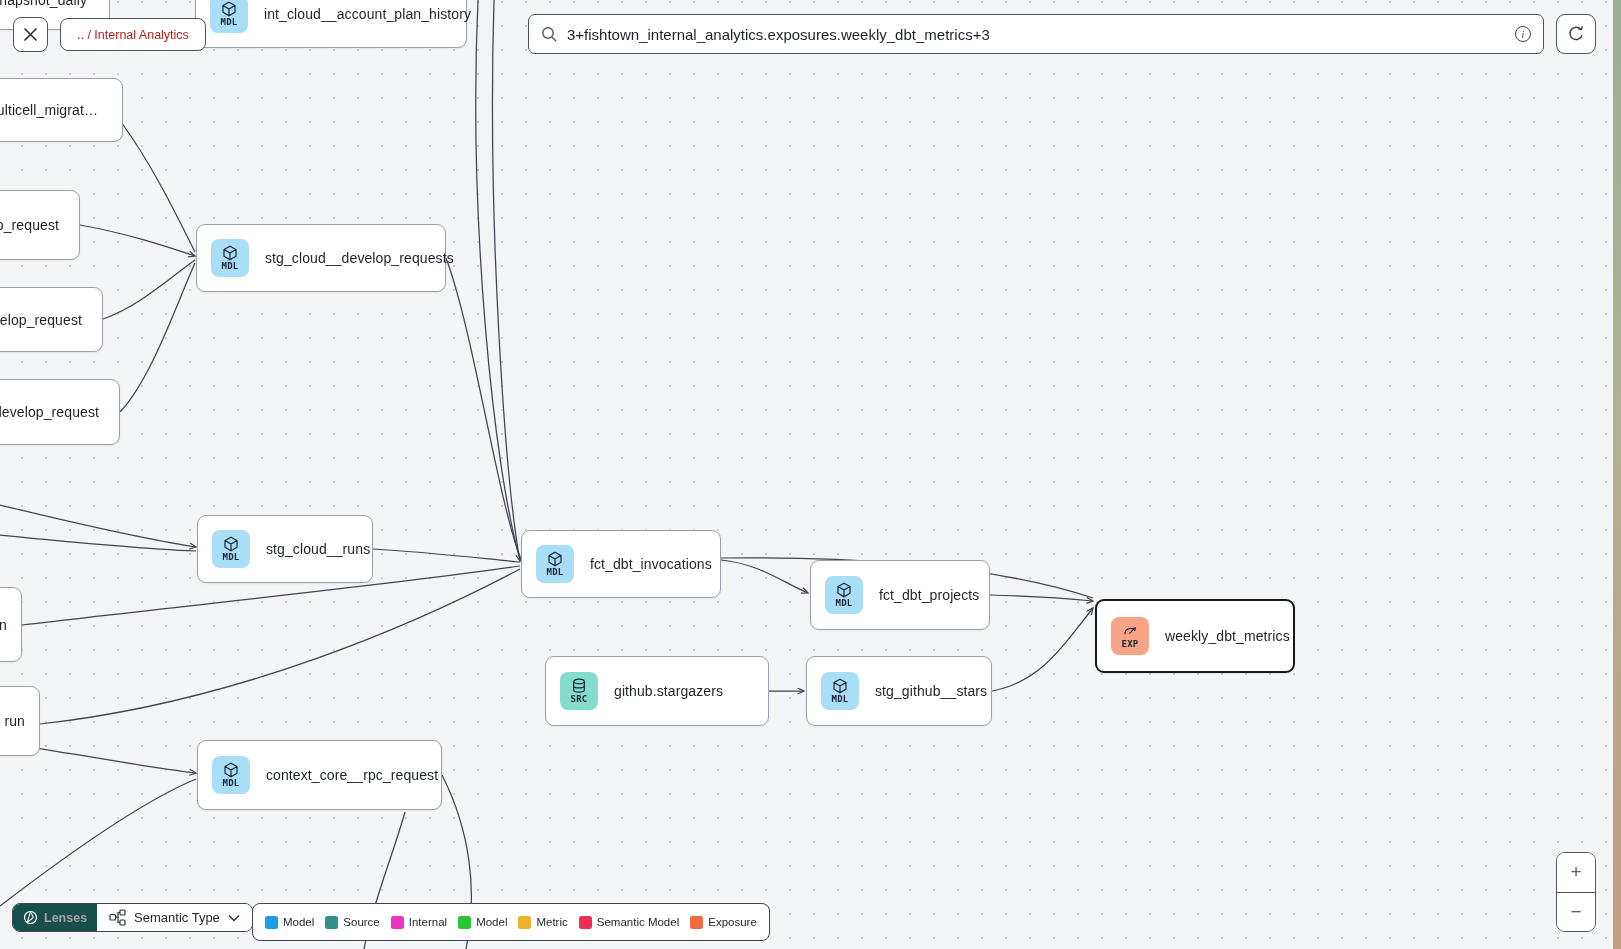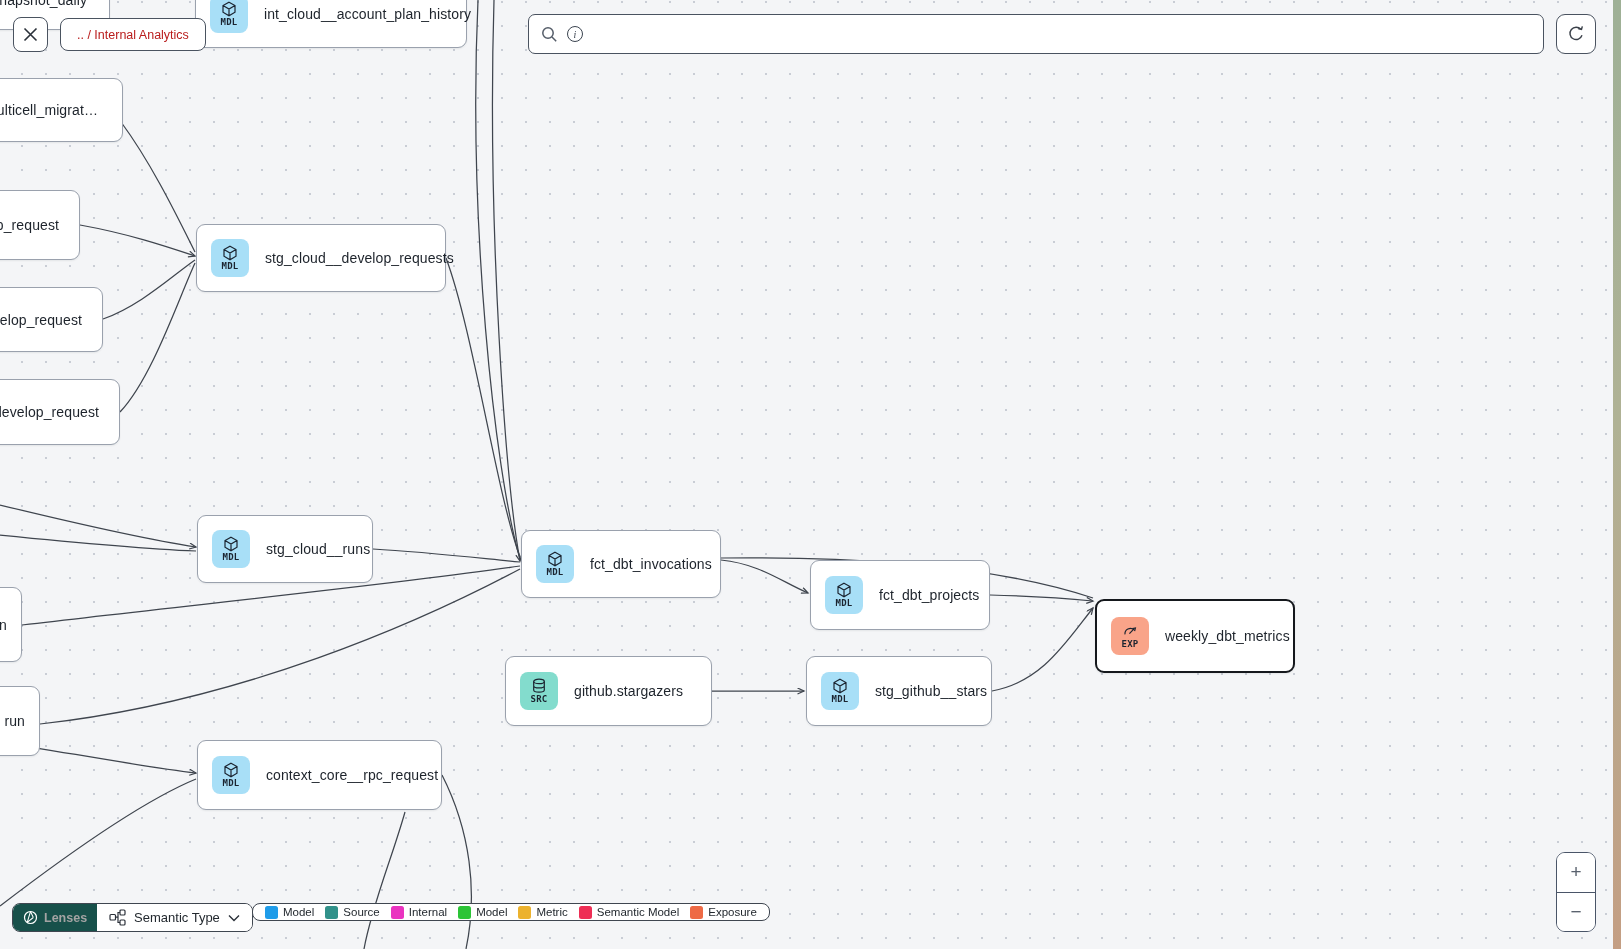--- a/index.html
+++ b/index.html
@@ -78,21 +78,21 @@
   }
   #lenses-btn {
     display:flex; align-items:center; gap:6px; padding:0 10px;
     background:#17504a; color:#a3a3a3; font-size:12.5px; font-weight:600; cursor:pointer;
   }
   #resource-type-btn {
     display:flex; align-items:center; gap:8px; padding:0 12px;
     background:#fff; color:#23292f; font-size:13px; cursor:pointer;
   }
   #legend {
-    position:absolute; left:252px; top:903px; height:18px; z-index:5;
+    position:absolute; left:252px; top:903px; height:38px; z-index:5;
     display:flex; align-items:center; gap:11px; padding:0 12px;
     background:#fff; border:1px solid #3f4650; border-radius:8px; white-space:nowrap;
   }
   .legend-item { display:flex; align-items:center; gap:5px; font-size:11.5px; color:#23292f; }
   .legend-swatch { width:13px; height:13px; border-radius:2.5px; display:inline-block; }
 
   
   #zoom-panel {
     position:absolute; left:1556px; top:852px; width:40px; height:80px; z-index:5;
     background:#fff; border:1px solid #4a5568; border-radius:9px; overflow:hidden;
@@ -214,21 +214,21 @@
       </div>
       <div class="node" style="left: 810px; top: 560px; width: 180px; height: 70px;">
         <div class="badge" style="background: rgb(168, 223, 247);">
           <svg width="16" height="16" viewBox="0 0 16 16">
             <path d="M8 1.2 L14 4.6 V11.2 L8 14.8 L2 11.2 V4.6 Z M2 4.6 L8 8.1 L14 4.6 M8 8.1 V14.8" fill="none" stroke="#1b2430" stroke-width="1.2"></path>
           </svg>
           <span class="badge-label">MDL</span>
         </div>
         <span class="label">fct_dbt_projects</span>
       </div>
-      <div class="node" style="left: 505px; top: 656px; width: 207px; height: 70px;">
+      <div class="node" style="left: 545px; top: 656px; width: 224px; height: 70px;">
         <div class="badge" style="background: rgb(131, 220, 205);">
           <svg width="16" height="16" viewBox="0 0 16 16">
             <ellipse cx="8" cy="3.4" rx="5.3" ry="2.2" fill="none" stroke="#1b2430" stroke-width="1.2"></ellipse>
             <path d="M2.7 3.4 V12 C2.7 13.2 5.1 14.2 8 14.2 C10.9 14.2 13.3 13.2 13.3 12 V3.4 M2.7 7.7 C2.7 8.9 5.1 9.9 8 9.9 C10.9 9.9 13.3 8.9 13.3 7.7" fill="none" stroke="#1b2430" stroke-width="1.2"></path>
           </svg>
           <span class="badge-label">SRC</span>
         </div>
         <span class="label">github.stargazers</span>
       </div>
       <div class="node" style="left: 806px; top: 656px; width: 186px; height: 70px;">
@@ -259,20 +259,21 @@
     </svg>
   </div>
 
   <div id="breadcrumb" class="overlay">.. / Internal Analytics</div>
 
   <div id="search-bar" class="overlay">
     <svg width="17" height="17" viewBox="0 0 17 17">
       <circle cx="7" cy="7" r="5.2" fill="none" stroke="#545c68" stroke-width="1.5"></circle>
       <path d="M11 11 L15.2 15.2" stroke="#545c68" stroke-width="1.5"></path>
     </svg>
+    <input id="search-input" value="3+fishtown_internal_analytics.exposures.weekly_dbt_metrics+3" style="">
     <div id="info-icon">i</div>
   </div>
 
   <div id="refresh-btn" class="overlay">
     <svg width="20" height="20" viewBox="0 0 24 24">
       <path d="M19.2 13.6 A7.4 7.4 0 1 1 17.8 6.4" fill="none" stroke="#3a4049" stroke-width="1.7"></path>
       <path d="M14.6 5.6 L18.6 6.6 L19.6 2.8" fill="none" stroke="#3a4049" stroke-width="1.7"></path>
     </svg>
   </div>
 

